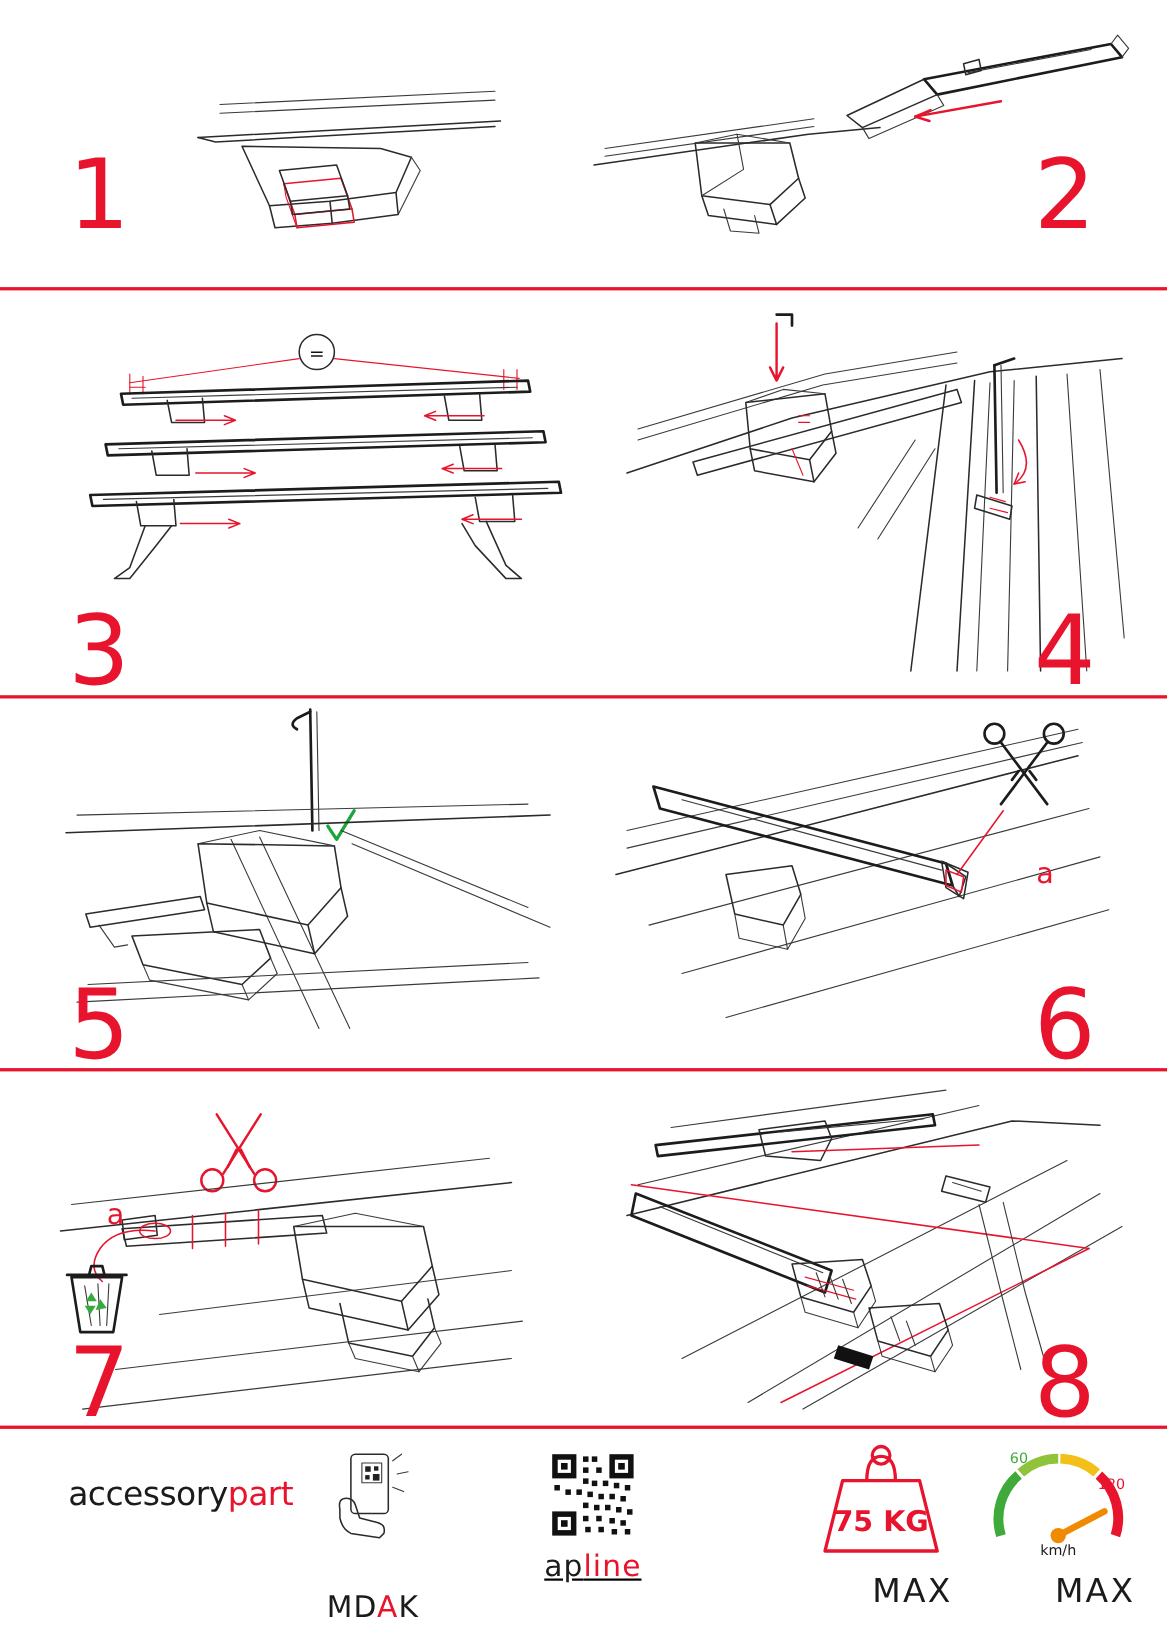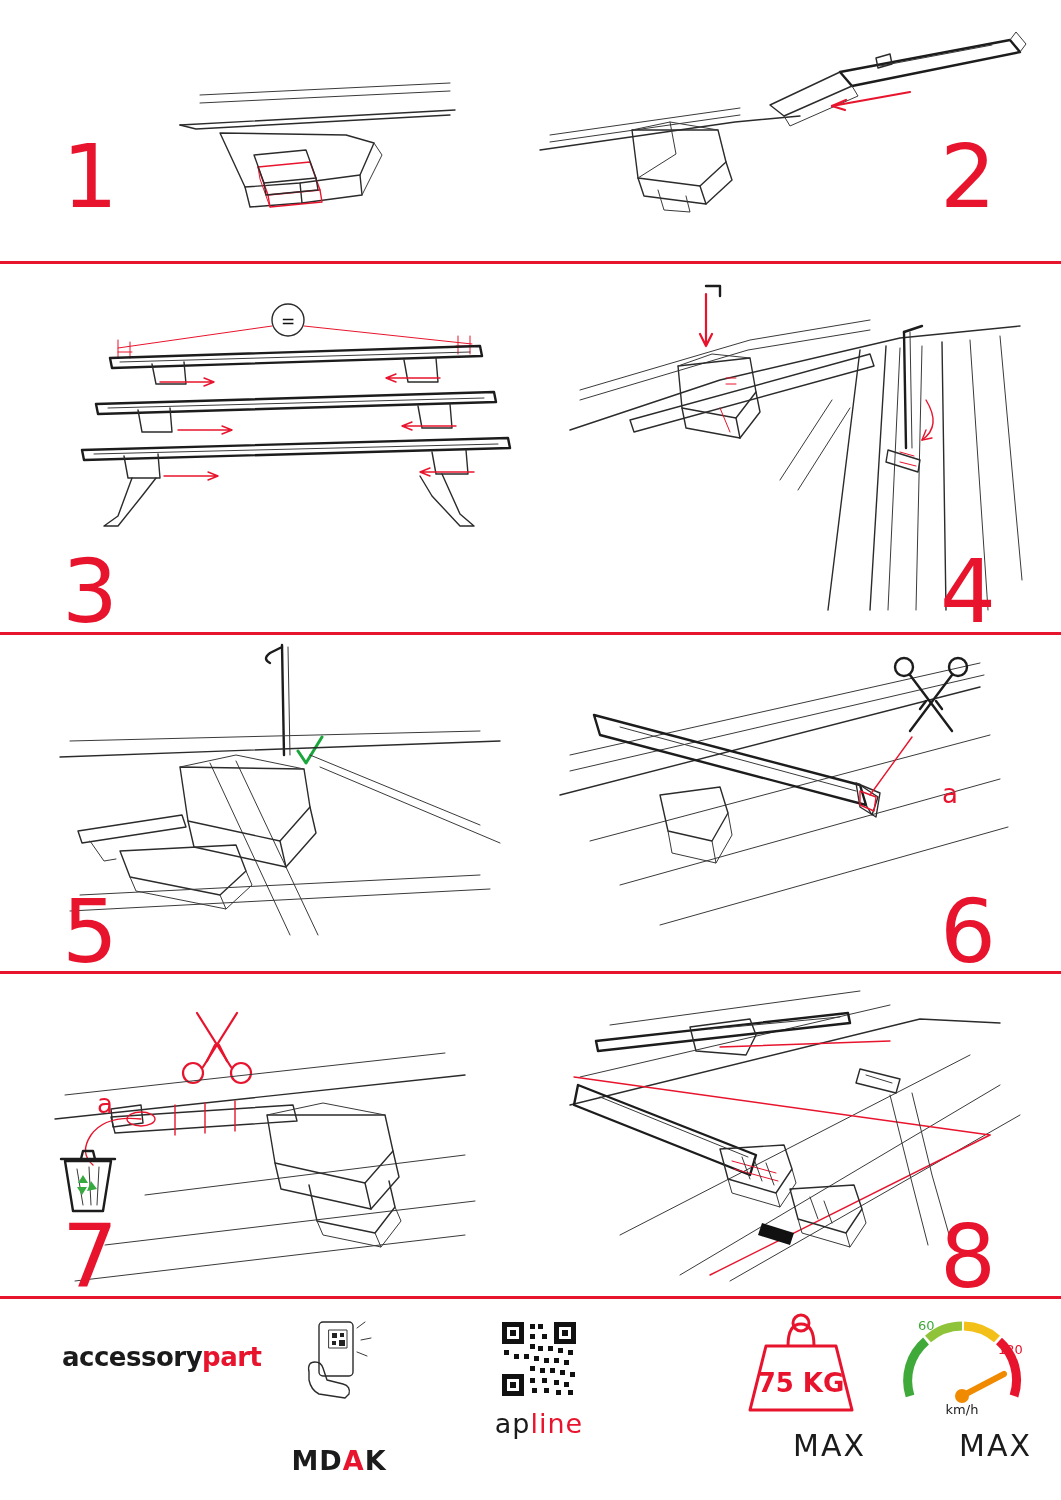--- a/index.html
+++ b/index.html
@@ -64,41 +64,41 @@
     font-weight: 700;
     font-size: 46px;
     color: #1b1b6e;
     letter-spacing: 1px;
     line-height: 1;
   }
   .brand-basic .x { font-size: 34px; }
   .brand-ap {
     margin-top: 24px;
     font-family: "DejaVu Sans", sans-serif;
-    font-weight: 700;
-    font-size: 26px;
+    font-weight: 400;
+    font-size: 30px;
     color: #1b1b1b;
     letter-spacing: -0.5px;
     line-height: 1;
   }
   .brand-ap .red { color: #e8142d; }
 
   .logo-item {
     position: absolute;
     text-align: center;
   }
   .logo-caption {
     font-family: "DejaVu Sans", sans-serif;
     font-size: 27px;
     color: #4a4a4a;
     letter-spacing: 1px;
     margin-top: 6px;
     white-space: nowrap;
   }
-  .logo-caption.mdak { color: #1b1b1b; font-weight: 700; margin-top: 41px; }
+  .logo-caption.mdak { color: #1b1b1b; font-weight: 400; margin-top: 41px; }
   .logo-caption.mdak .red { color: #e8142d; }
   .logo-caption.ipqi { color: #6f6f6f; }
   .logo-caption.apline { color: #1b1b1b; }
   .logo-caption.apline .red { color: #e8142d; }
 
   .maxblock {
     position: absolute;
     text-align: right;
   }
   .maxlabel {
@@ -452,21 +452,21 @@
       <rect x="41" y="15" width="4" height="4" fill="#222"></rect>
       <rect x="33" y="23" width="4" height="4" fill="#222"></rect>
       <rect x="40" y="22" width="6" height="6" fill="#222"></rect>
       <path class="ln" d="M10 54 Q8 44 16 44 Q22 44 24 50 L28 62 L44 66 Q52 68 50 76 L46 80 L20 76 Q12 72 10 62 Z" fill="#fff"></path>
       <path class="ln-thin" d="M58 10 L66 4 M62 22 L72 20 M58 34 L68 38"></path>
     </svg>
     <div class="logo-caption mdak"><span>MD</span><span class="red">A</span><span>K</span></div>
   </div>
 
 
-  <div class="logo-item" style="left:484px; top:1320px; width:110px;">
+  <div class="logo-item" style="left:484px; top:1320px; width:110px;text-decoration:underline;">
     <svg width="78" height="78" viewBox="0 0 78 78">
       <rect x="0" y="0" width="78" height="78" fill="#ffffff"></rect>
       <rect x="2" y="2" width="22" height="22" fill="#111"></rect>
       <rect x="7" y="7" width="12" height="12" fill="#fff"></rect>
       <rect x="10" y="10" width="6" height="6" fill="#111"></rect>
       <rect x="54" y="2" width="22" height="22" fill="#111"></rect>
       <rect x="59" y="7" width="12" height="12" fill="#fff"></rect>
       <rect x="62" y="10" width="6" height="6" fill="#111"></rect>
       <rect x="2" y="54" width="22" height="22" fill="#111"></rect>
       <rect x="7" y="59" width="12" height="12" fill="#fff"></rect>

